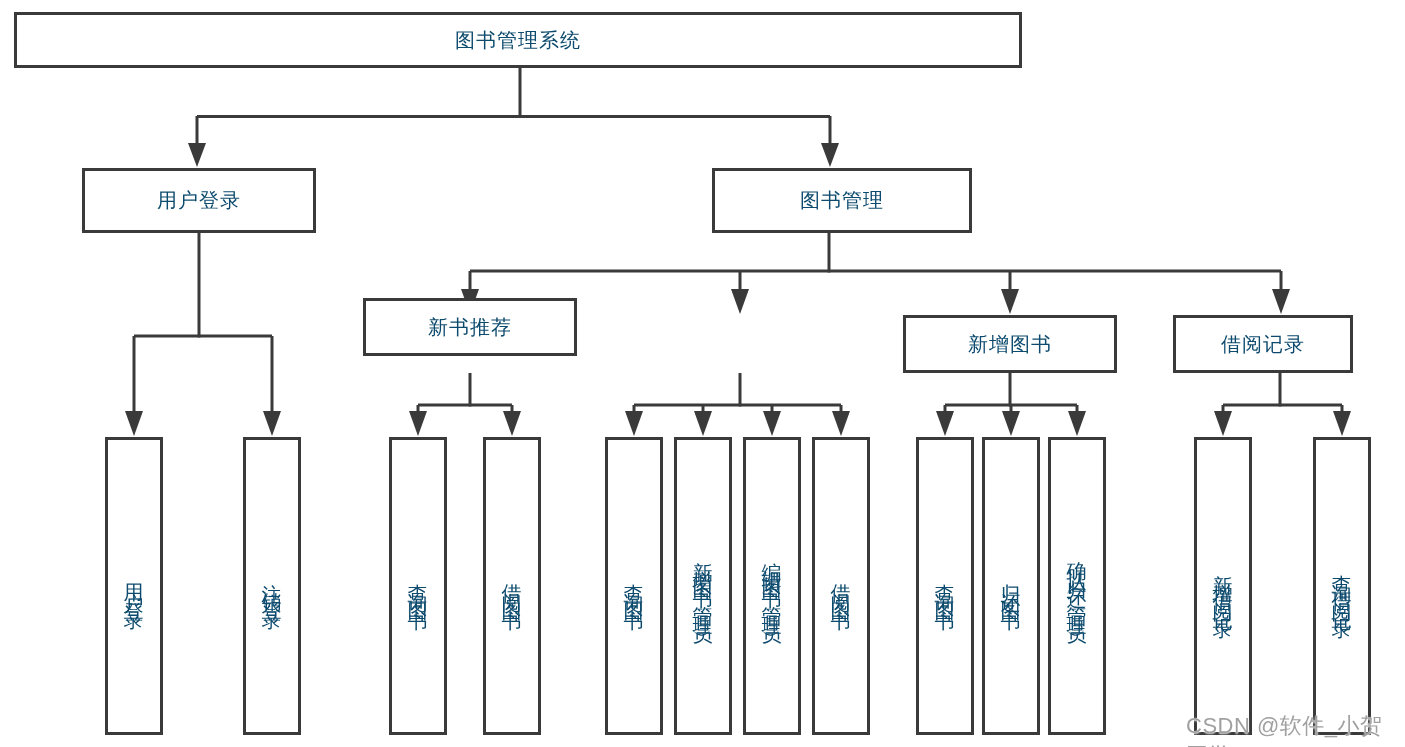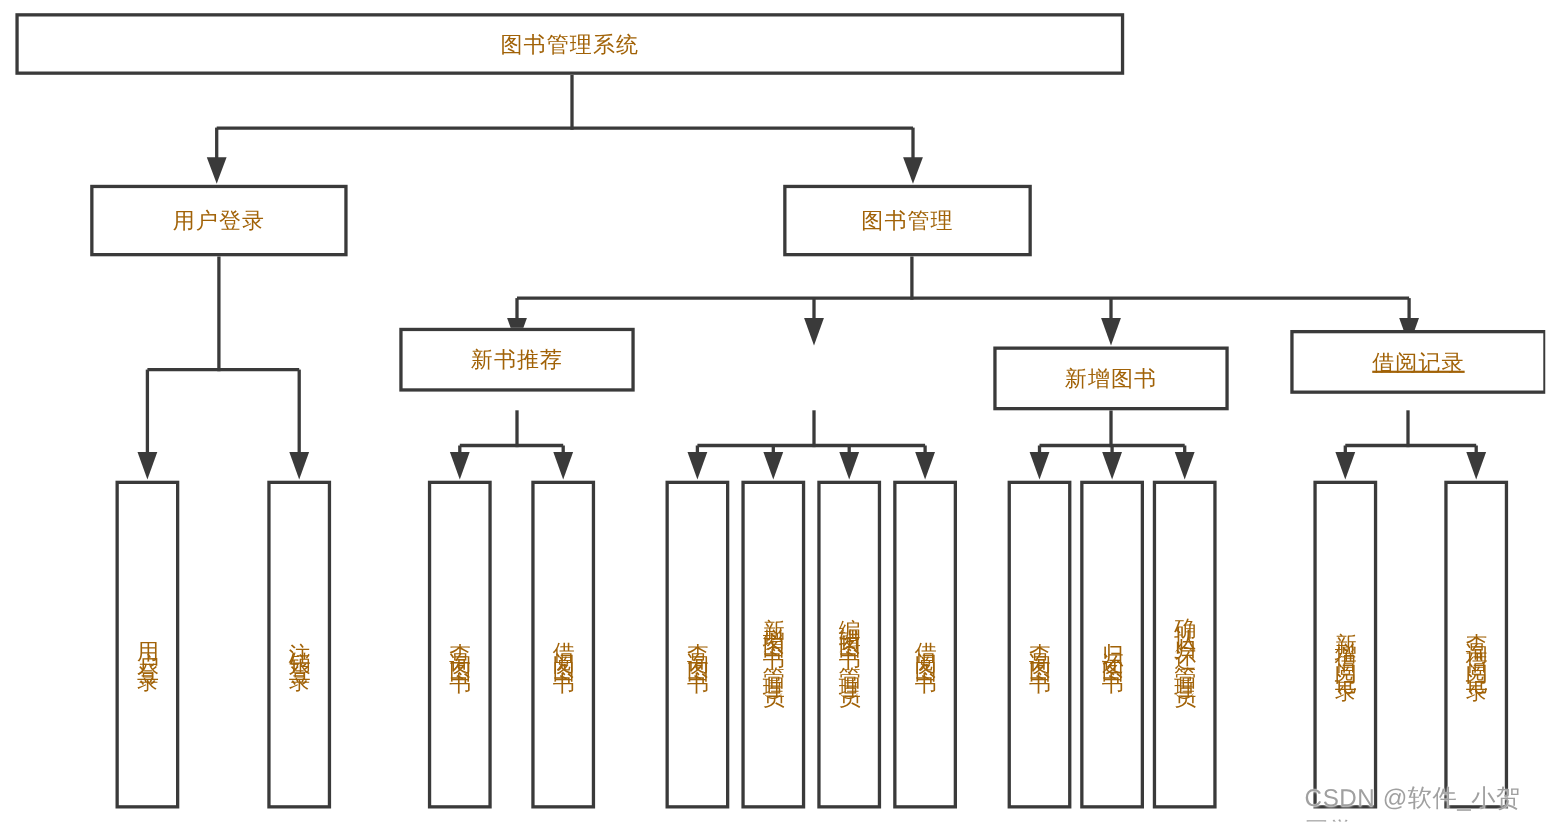--- a/index.html
+++ b/index.html
@@ -10,34 +10,34 @@
     height: 747px;
     background: #ffffff;
     overflow: hidden;
     font-family: "Liberation Sans", sans-serif;
   }
   .wires { position:absolute; left:0; top:0; width:1405px; height:747px; z-index:1; }
   .node {
     position: absolute;
     background: #ffffff;
     border: 3px solid #3a3a3a;
-    color: #a16207;
+    color: #0c4a6e;
     display: flex;
     align-items: center;
     justify-content: center;
     z-index: 2;
   }
   .hnode { font-size: 20px; letter-spacing: 1px; }
   .n-root  { left:14px;  top:12px;  width:1008px; height:56px; }
   .n-login { left:82px;  top:168px; width:234px;  height:65px; }
-  .n-mgmt  { left:712px; top:168px; width:226px;  height:65px;text-align:right; }
+  .n-mgmt  { left:712px; top:168px; width:260px;  height:65px;text-align:right; }
   .n-l3a   { left:363px; top:298px; width:214px;  height:58px; }
   .n-l3b   { left:633px; top:315px; width:214px;  height:58px; }
   .n-l3c   { left:903px; top:315px; width:214px;  height:58px; }
-  .n-l3d   { left:1173px;top:300px; width:233px;  height:58px;text-decoration:underline; }
+  .n-l3d   { left:1173px;top:315px; width:180px;  height:58px; }
   .leaf { top:437px; width:58px; height:298px; border-width:3px; }
   .vtext {
     writing-mode: vertical-rl;
     text-orientation: mixed;
     font-size: 20px;
     line-height: 1;
     letter-spacing: 9px;
     white-space: nowrap;
   }
   .lf1  { left:105px; }  .lf2  { left:243px; }

